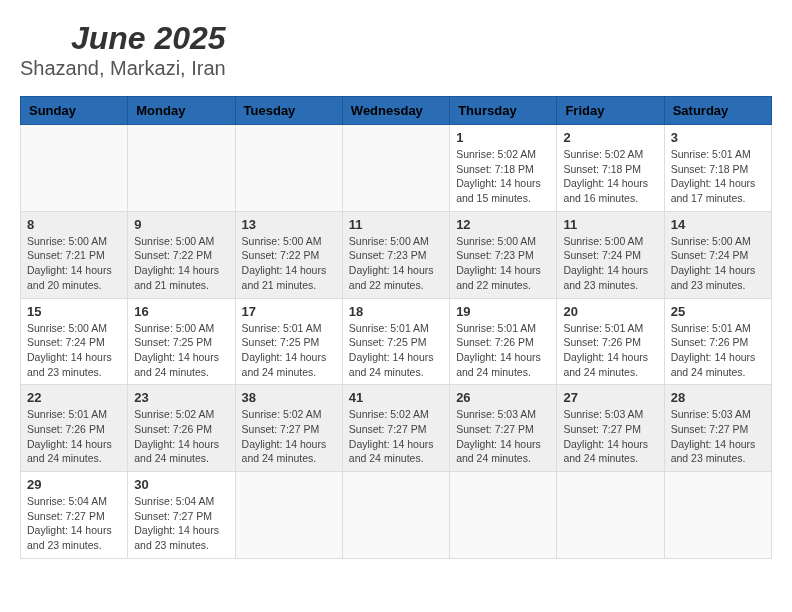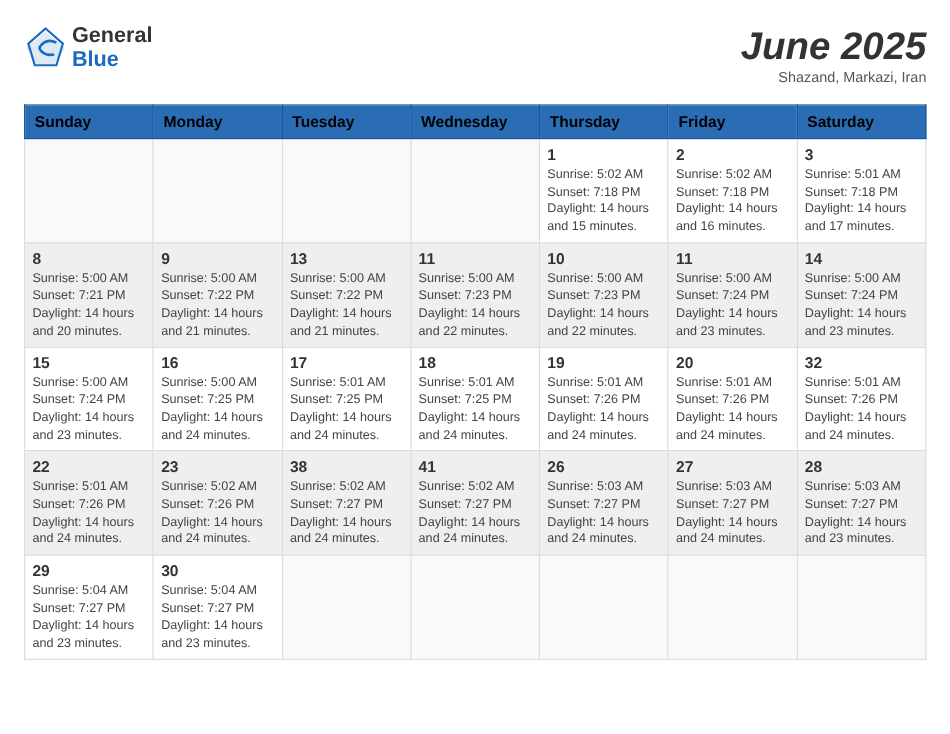--- a/index.html
+++ b/index.html
@@ -43,21 +43,21 @@
     .title-block {
       text-align: right;
     }
     .month-title {
       font-size: 32px;
       font-weight: bold;
       color: #333;
       font-style: italic;
     }
     .location {
-      font-size: 12px;
+      font-size: 20px;
       color: #555;
     }
     .calendar {
       width: 100%;
       border-collapse: collapse;
     }
     .calendar th {
       background-color: #2a6db5;
       color: #000000;
       padding: 6px 8px;
@@ -96,32 +96,20 @@
       background-color: #ffffff;
     }
     .calendar tbody tr:nth-child(even) td {
       background-color: #efefef;
     }
   </style>
 </head>
 <body>
 
 <div class="header">
-  <div class="logo">
-    <svg class="logo-icon" viewBox="0 0 40 40" xmlns="http://www.w3.org/2000/svg">
-      <polygon points="20,5 38,20 28,35 12,35 2,20" fill="#1a6bbf" opacity="0.15"></polygon>
-      <polygon points="20,2 36,16 30,36 10,36 4,16" fill="none" stroke="#1a6bbf" stroke-width="2"></polygon>
-      <path d="M14,20 Q20,10 30,15" stroke="#1a6bbf" stroke-width="2.5" fill="none"></path>
-      <path d="M14,20 Q18,28 28,26" stroke="#1a6bbf" stroke-width="2.5" fill="none"></path>
-    </svg>
-    <div class="logo-text">
-      <span class="logo-general">General</span>
-      <span class="logo-blue">Blue</span>
-    </div>
-  </div>
   <div class="title-block">
     <div class="month-title">June 2025</div>
     <div class="location">Shazand, Markazi, Iran</div>
   </div>
 </div>
 
 <table class="calendar">
   <thead>
     <tr>
     <th>Sunday</th>
@@ -163,21 +151,21 @@
         </td>
         <td>
           <span class="day-number">13</span>
           <div class="day-info">Sunrise: 5:00 AM<br>Sunset: 7:22 PM<br>Daylight: 14 hours and 21 minutes.</div>
         </td>
         <td>
           <span class="day-number">11</span>
           <div class="day-info">Sunrise: 5:00 AM<br>Sunset: 7:23 PM<br>Daylight: 14 hours and 22 minutes.</div>
         </td>
         <td>
-          <span class="day-number">10</span>
+          <span class="day-number">12</span>
           <div class="day-info">Sunrise: 5:00 AM<br>Sunset: 7:23 PM<br>Daylight: 14 hours and 22 minutes.</div>
         </td>
         <td>
           <span class="day-number">11</span>
           <div class="day-info">Sunrise: 5:00 AM<br>Sunset: 7:24 PM<br>Daylight: 14 hours and 23 minutes.</div>
         </td>
         <td>
           <span class="day-number">14</span>
           <div class="day-info">Sunrise: 5:00 AM<br>Sunset: 7:24 PM<br>Daylight: 14 hours and 23 minutes.</div>
         </td>
@@ -201,21 +189,21 @@
         </td>
         <td>
           <span class="day-number">19</span>
           <div class="day-info">Sunrise: 5:01 AM<br>Sunset: 7:26 PM<br>Daylight: 14 hours and 24 minutes.</div>
         </td>
         <td>
           <span class="day-number">20</span>
           <div class="day-info">Sunrise: 5:01 AM<br>Sunset: 7:26 PM<br>Daylight: 14 hours and 24 minutes.</div>
         </td>
         <td>
-          <span class="day-number">32</span>
+          <span class="day-number">25</span>
           <div class="day-info">Sunrise: 5:01 AM<br>Sunset: 7:26 PM<br>Daylight: 14 hours and 24 minutes.</div>
         </td>
       </tr>
       <tr>
         <td>
           <span class="day-number">22</span>
           <div class="day-info">Sunrise: 5:01 AM<br>Sunset: 7:26 PM<br>Daylight: 14 hours and 24 minutes.</div>
         </td>
         <td>
           <span class="day-number">23</span>

